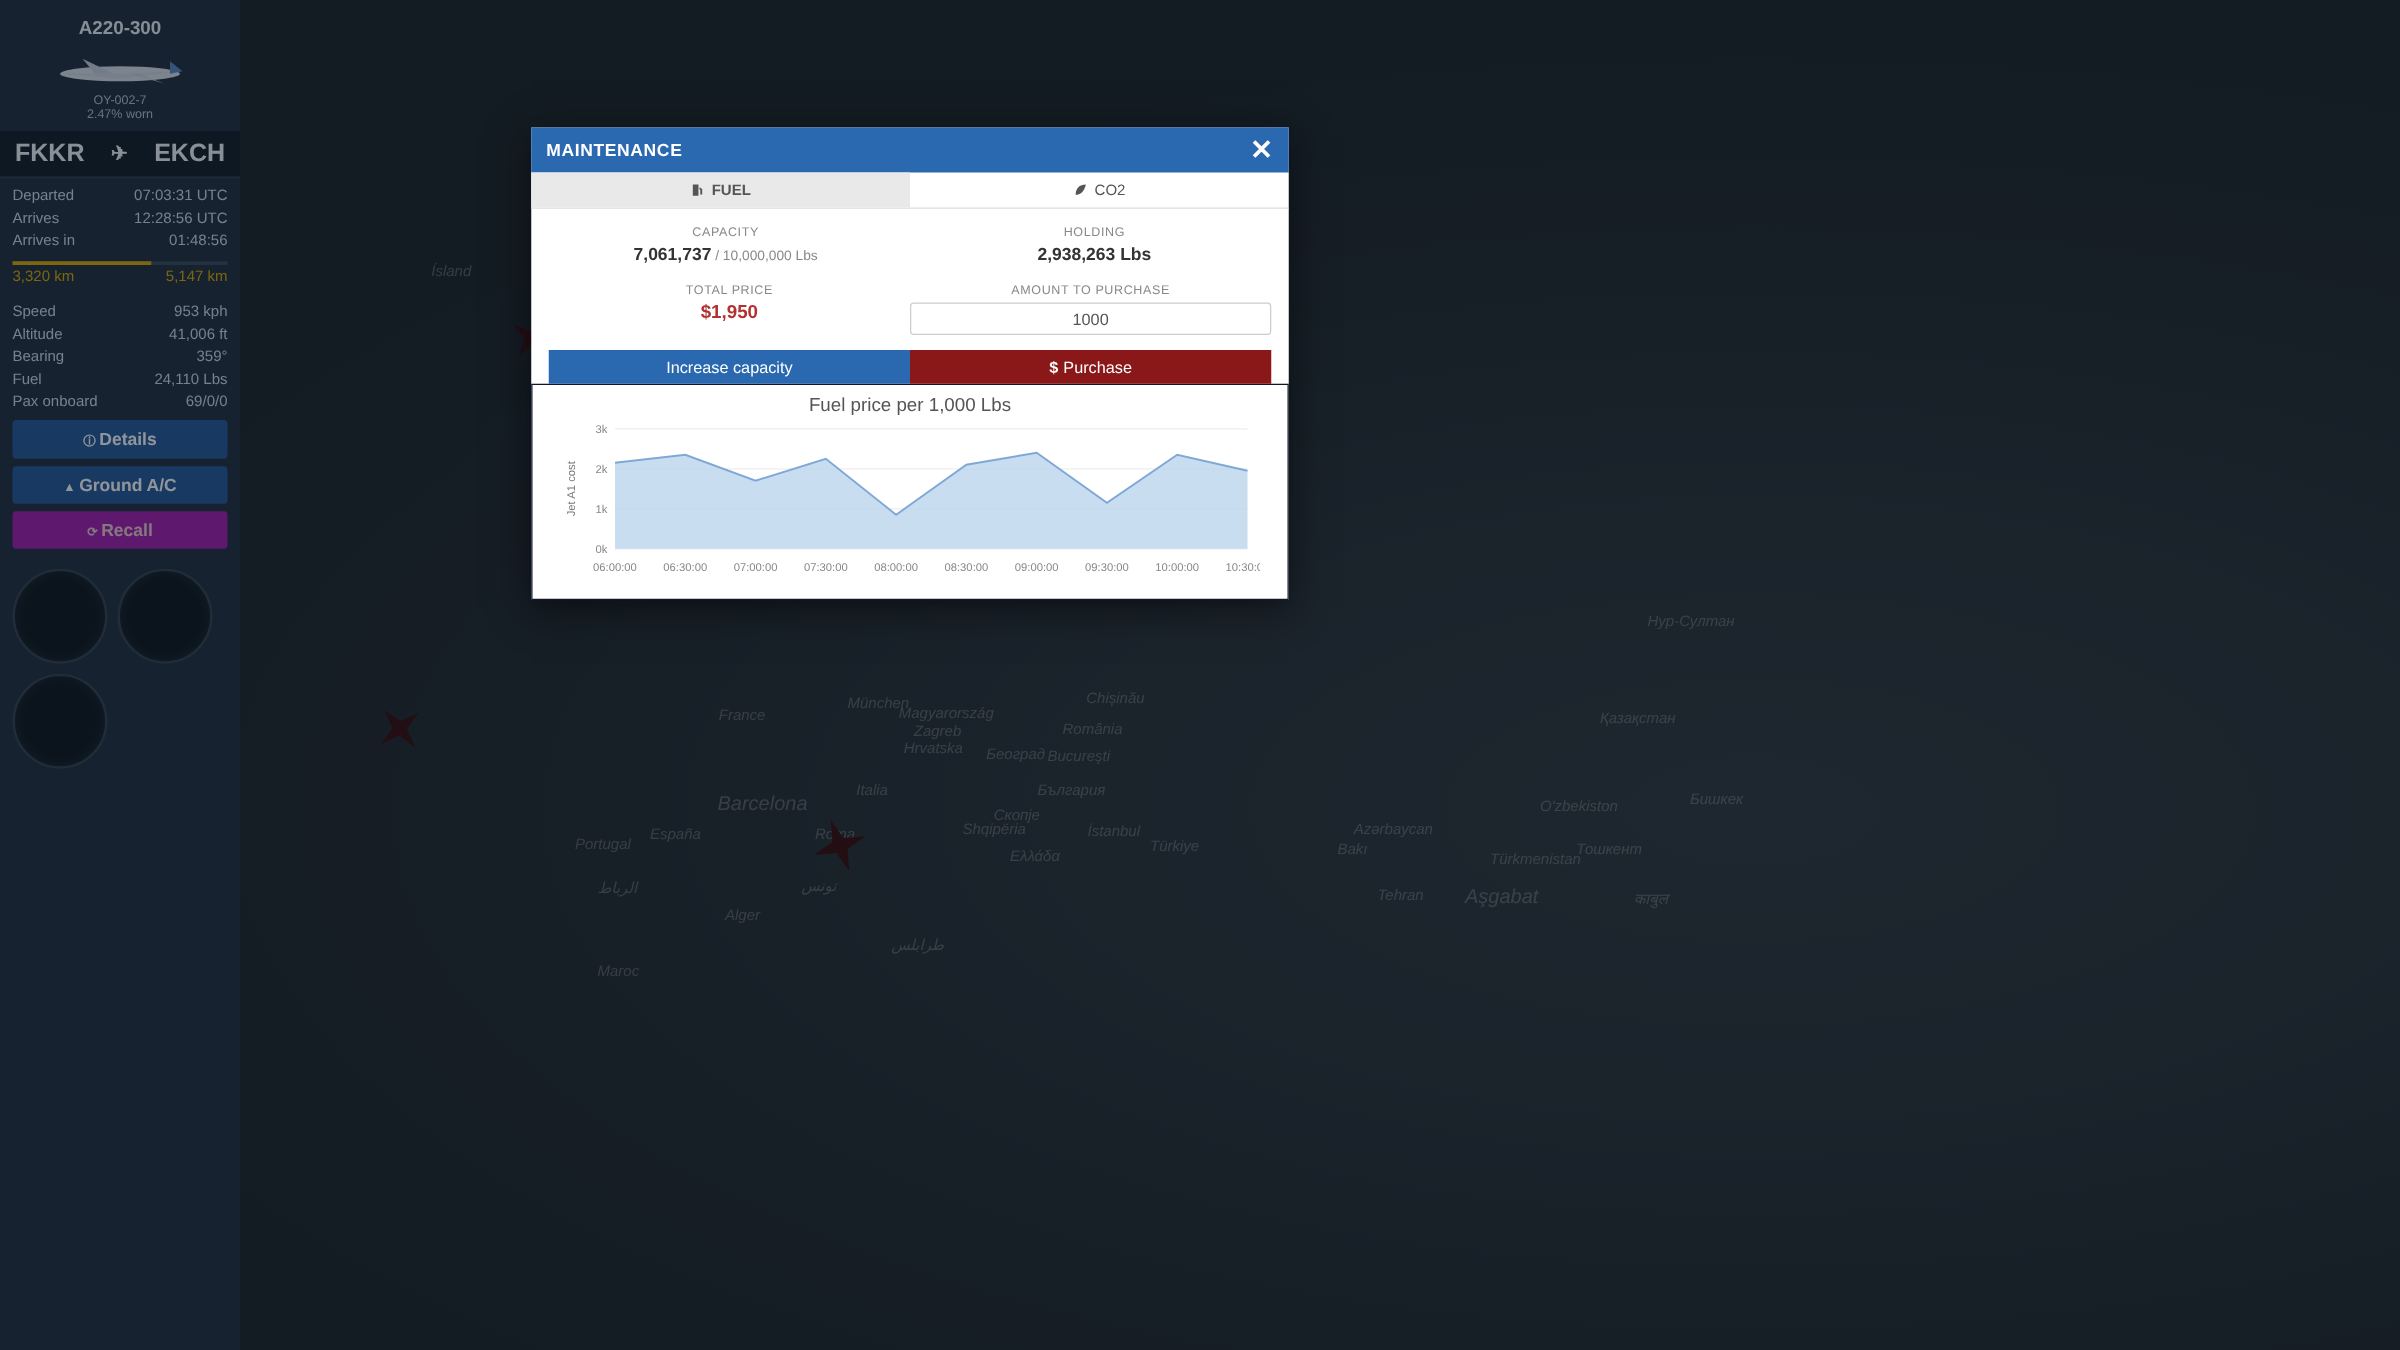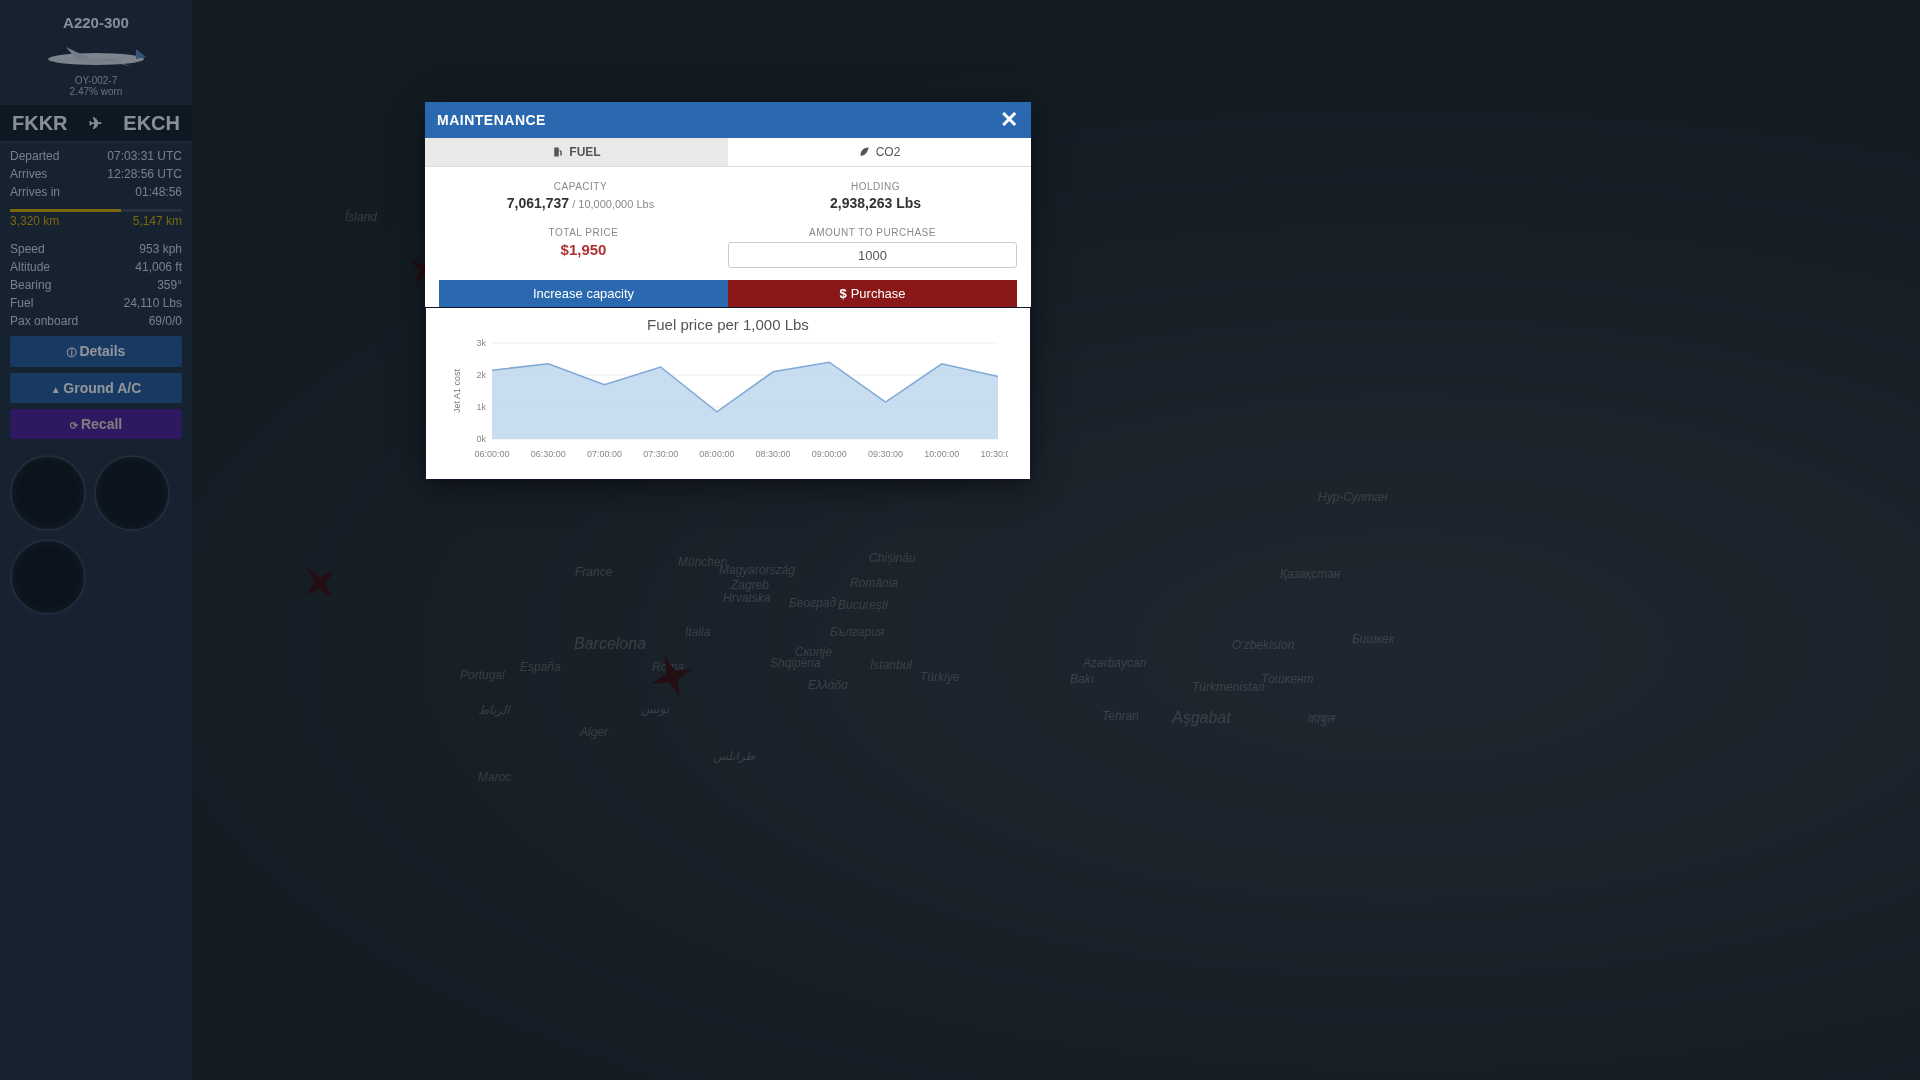--- a/index.html
+++ b/index.html
@@ -44,21 +44,21 @@
   .stat-group { padding-top: 4px; }
   .prog-wrap { margin: 8px 10px; }
   .prog-bar { height: 3px; background:#3a4a5a; position:relative; }
   .prog-fill { position:absolute; left:0; top:0; height:100%; background:#d9a900; }
   .prog-labels { display:flex; justify-content:space-between; font-size:12px; color:#d9a900; margin-top:2px;}
   .side-btn {
     margin: 6px 10px; padding: 7px 0; text-align:center; font-size:14px; font-weight: 600;
     border-radius: 3px; cursor:pointer;
   }
   .side-btn.blue { background:#235a9a; color:#fff; }
-  .side-btn.danger { background:#4c1d95; color:#e8cccc; }
+  .side-btn.danger { background:#a21caf; color:#e8cccc; }
   .gauges { display:flex; flex-wrap:wrap; gap: 8px; padding: 10px; }
   .gauge { width:72px; height:72px; border-radius:50%; background:#0c141c;
       border:2px solid #30404f; box-shadow: inset 0 0 10px rgba(255,255,255,0.08);}
 
   
   .overlay {
     position:absolute; left:0; top:0; right:0; bottom:0;
     background: rgba(10, 20, 30, 0.45); z-index: 20;
   }
 

